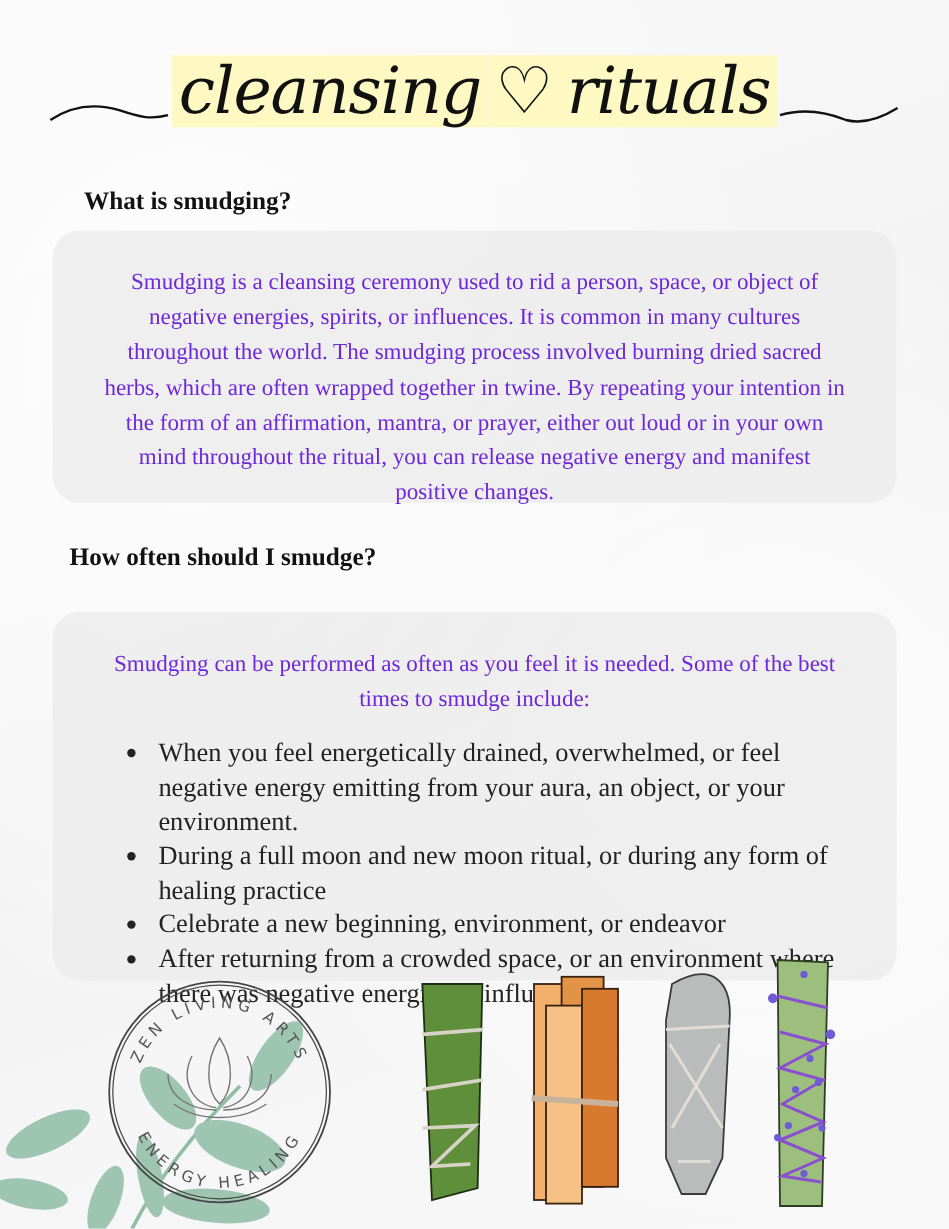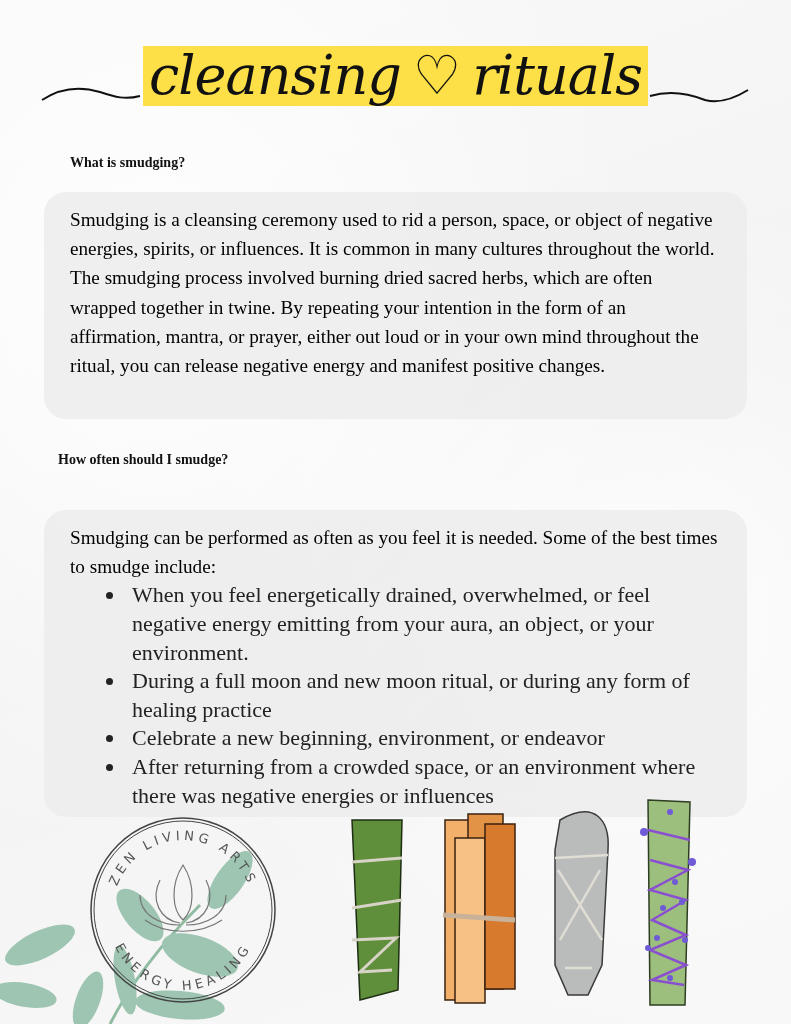--- a/index.html
+++ b/index.html
@@ -13,36 +13,36 @@
     font-family: "DejaVu Serif", "Liberation Serif", serif;
     color: #1e1e1e;
   }
   .title-wrap { position: absolute; left: 0; top: 20px; width: 791px; height: 110px; }
   .title-wrap svg { position: absolute; left: 0; top: 0; }
   .title-text {
     position: absolute; left: 0; top: 26px; width: 791px; text-align: center;
     font-family: "DejaVu Serif", "Liberation Serif", serif; font-style: italic;
     font-size: 54px; letter-spacing: -1px; color: #111; line-height: 60px;
   }
-  .title-text span { display: inline-block; background: #fde047; padding: 0 6px; }
+  .title-text span { display: inline-block; background: #fef9c3; padding: 0 6px; }
   .heading {
     position: absolute; font-family: "Liberation Serif", "DejaVu Serif", serif;
-    font-weight: bold; font-size: 14px; color: #111;
+    font-weight: bold; font-size: 21px; color: #111;
   }
   #h1 { left: 70px; top: 155px; }
   #h2 { left: 58px; top: 452px; }
   .box {
     position: absolute; left: 44px; width: 703px; background: rgba(236,236,236,0.85);
     border-radius: 22px; box-sizing: border-box;
   }
   #box1 { top: 192px; height: 227px; padding: 13px 26px 0 26px; }
   #box2 { top: 510px; height: 307px; padding: 13px 26px 0 26px; }
   .para {
     font-family: "Liberation Serif", "DejaVu Serif", serif; font-size: 19.2px;
-    line-height: 29.2px; color: #000000; margin: 0;
+    line-height: 29.2px; color: #6d28d9; margin: 16px; text-align: center;
   }
   ul.list { margin: 0; padding: 0 0 0 36px; list-style: none; }
   ul.list li {
     font-family: "Liberation Serif", "DejaVu Serif", serif; font-size: 22px;
     line-height: 28.6px; color: #222; position: relative; padding-left: 26px;
   }
   ul.list li .bullet {
     position: absolute; left: 0; top: 11px; width: 7px; height: 7px; border-radius: 50%; background: #222;
   }
   .logo { position: absolute; left: 0; top: 795px; width: 320px; height: 229px; }

